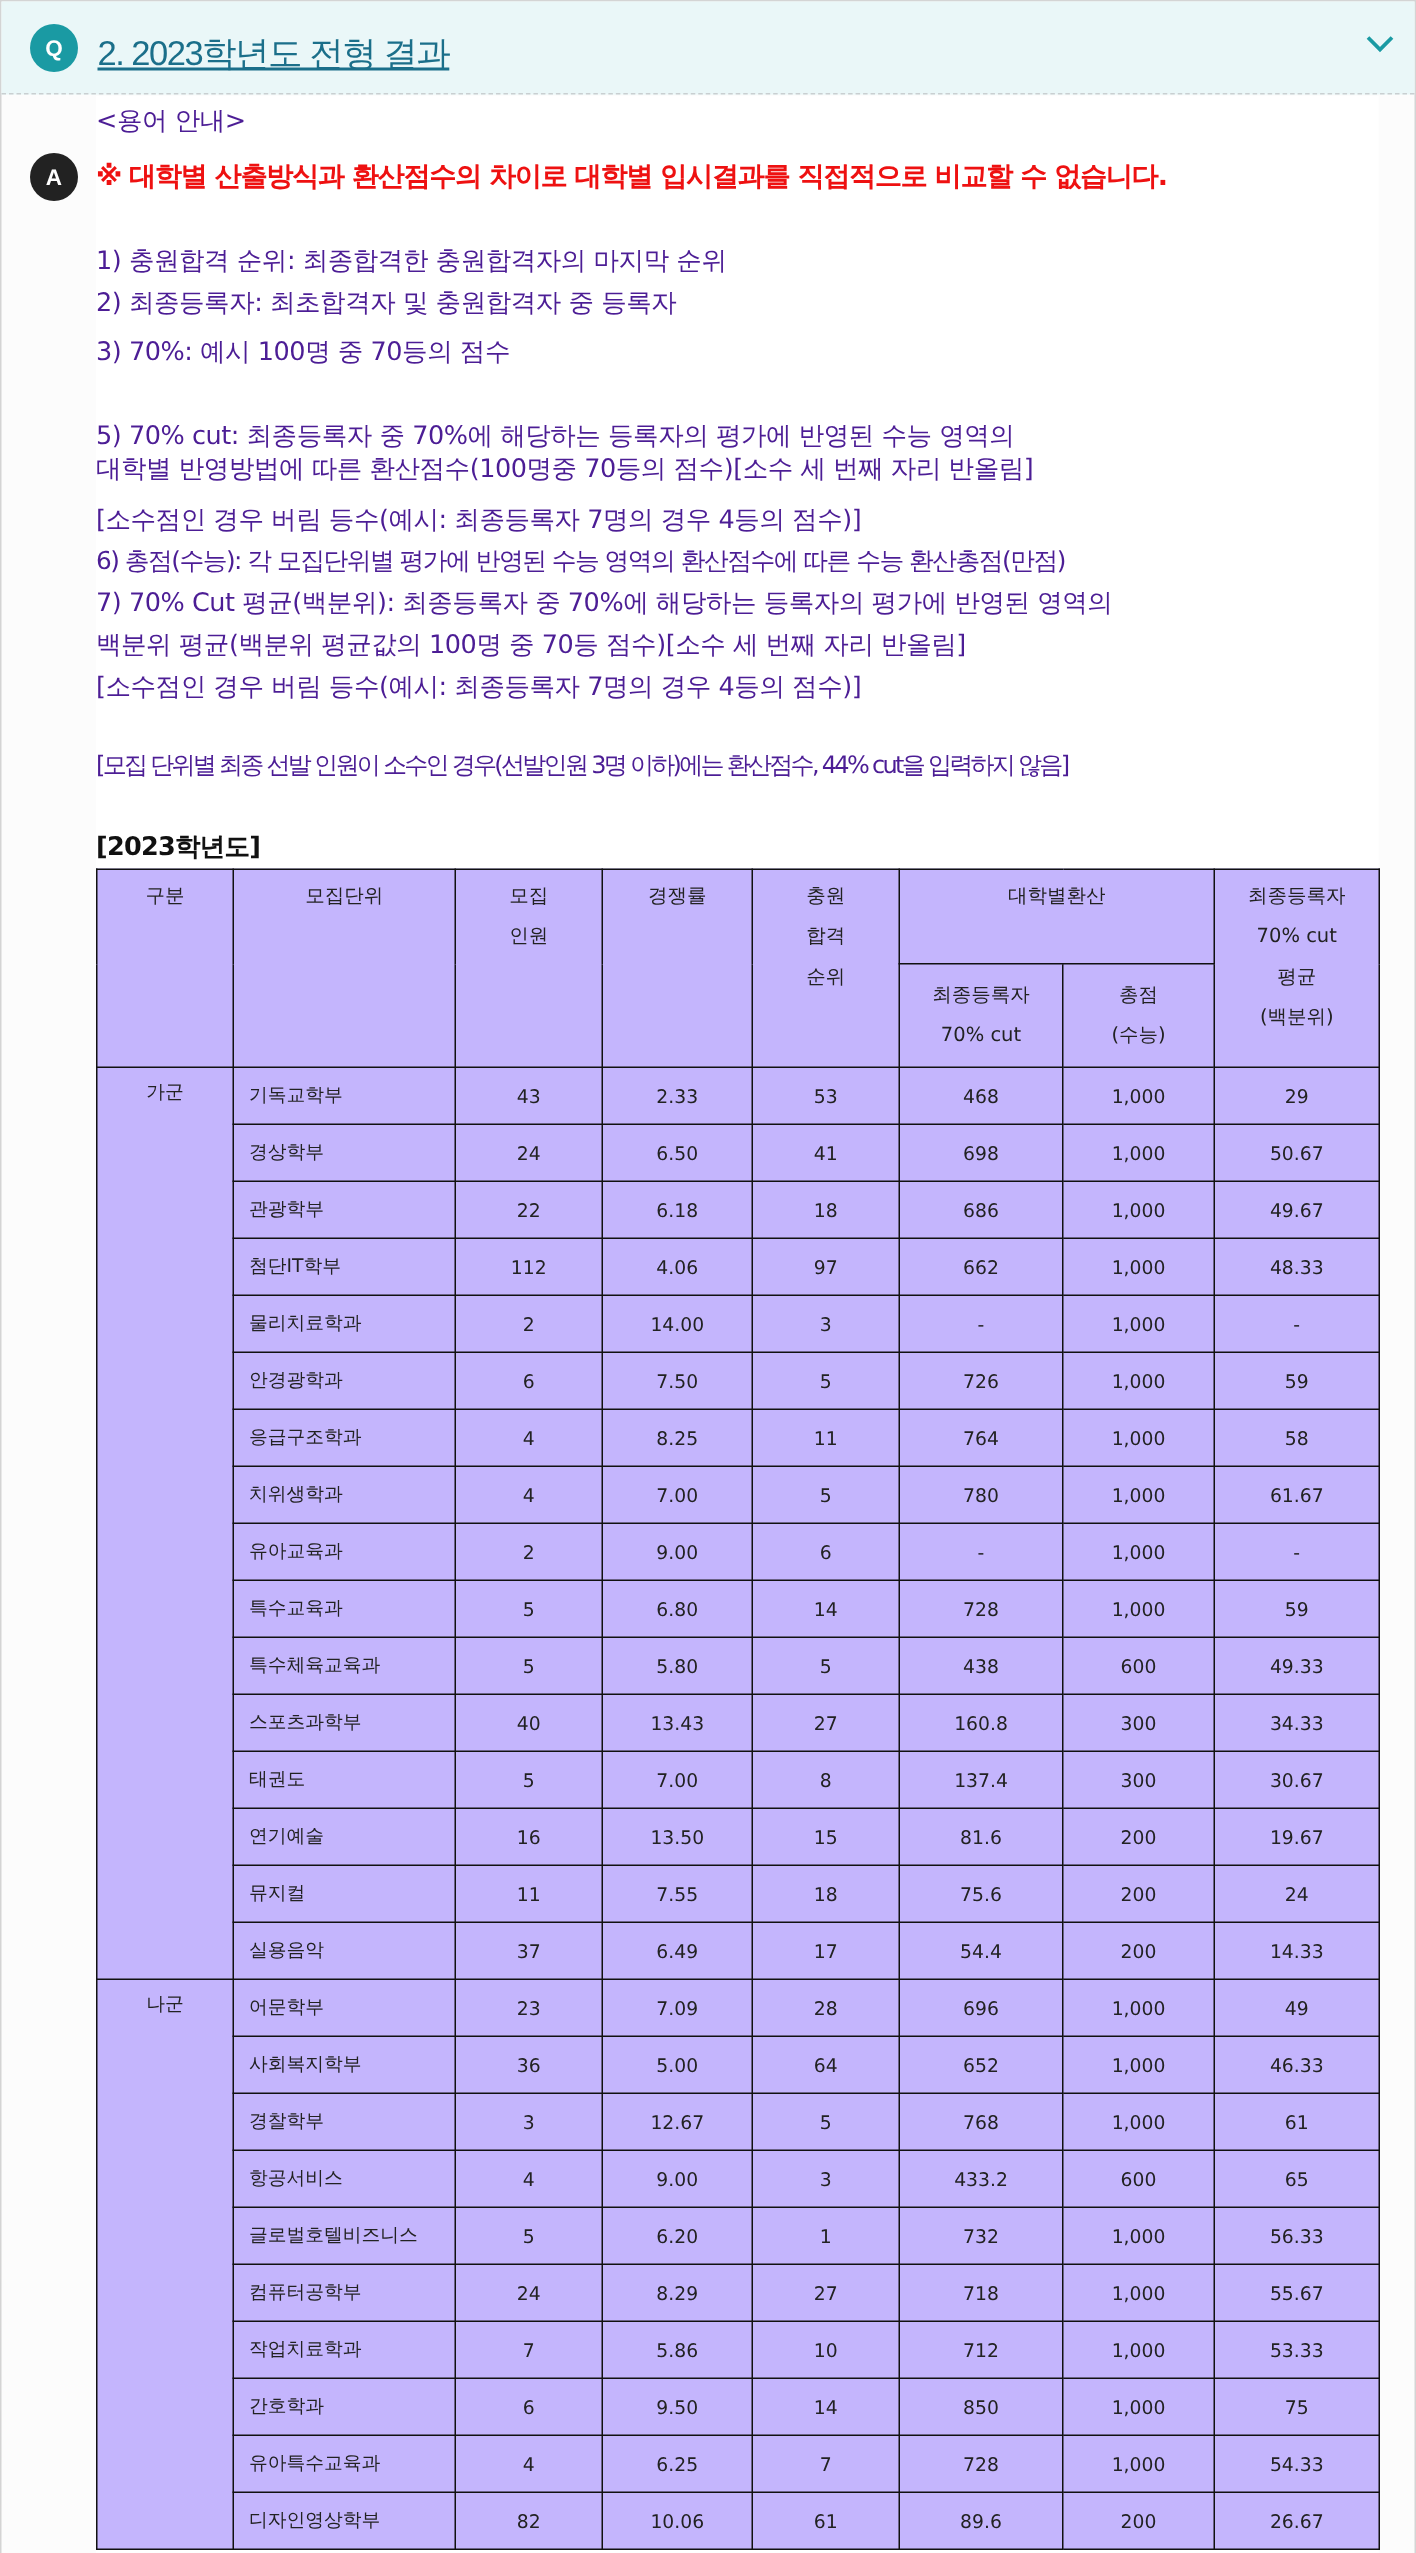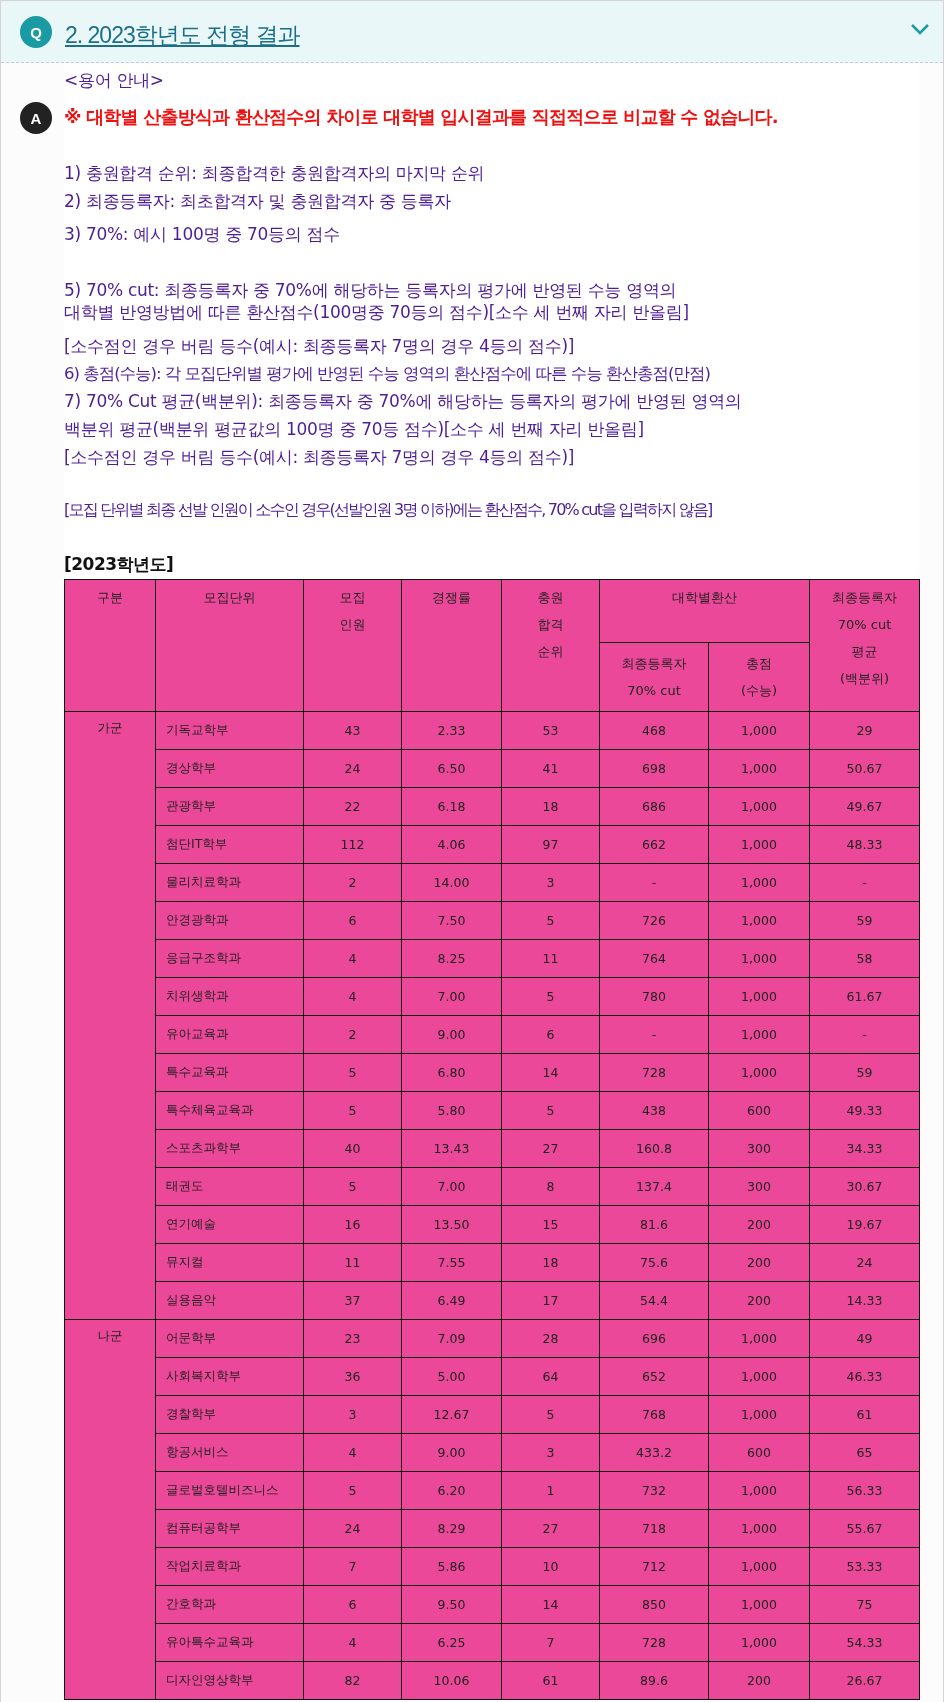--- a/index.html
+++ b/index.html
@@ -36,21 +36,21 @@
 
   .content { position:absolute; left:63px; top:63px; width:855px; background:#fff; }
   .line { position:absolute; left:63px; font-size:17px; color:#4c1d95; white-space:nowrap; letter-spacing:-0.3px; }
   .warn { position:absolute; left:63px; top:104px; font-size:18px; color:#ee1111; font-weight:bold; white-space:nowrap; letter-spacing:-0.8px; }
   .narrow { letter-spacing:-1.8px; font-size:16px; }
   .year-title { position:absolute; left:63px; top:552px; font-size:17px; font-weight:bold; color:#111; letter-spacing:-0.5px; }
 
   table.results {
     position:absolute; left:63px; top:578px;
     border-collapse:collapse; table-layout:fixed;
-    font-size:12.5px; color:#222; background:#ec4899;
+    font-size:12.5px; color:#222; background:#c4b5fd;
     font-family:"DejaVu Sans",sans-serif;
   }
   table.results td, table.results th {
     border:1px solid #111; padding:0; font-weight:normal;
     text-align:center; vertical-align:middle;
   }
   table.results th { vertical-align:top; line-height:27px; padding-top:4px; font-size:13px; }
   table.results th.sub { vertical-align:middle; padding-top:0; }
   table.results td.grp { vertical-align:top; padding-top:8px; }
   table.results td.name { text-align:left; padding-left:10px; }
@@ -80,21 +80,21 @@
   <div class="line" style="top:189px;">2) 최종등록자: 최초합격자 및 충원합격자 중 등록자</div>
   <div class="line" style="top:222px;">3) 70%: 예시 100명 중 70등의 점수</div>
   <div class="line" style="top:278px;">5) 70% cut: 최종등록자 중 70%에 해당하는 등록자의 평가에 반영된 수능 영역의</div>
   <div class="line" style="top:300px;">대학별 반영방법에 따른 환산점수(100명중 70등의 점수)[소수 세 번째 자리 반올림]</div>
   <div class="line" style="top:334px;">[소수점인 경우 버림 등수(예시: 최종등록자 7명의 경우 4등의 점수)]</div>
   <div class="line narrow" style="top:362px; font-size:16.5px; letter-spacing:-1px;">6) 총점(수능): 각 모집단위별 평가에 반영된 수능 영역의 환산점수에 따른 수능 환산총점(만점)</div>
   <div class="line" style="top:389px;">7) 70% Cut 평균(백분위): 최종등록자 중 70%에 해당하는 등록자의 평가에 반영된 영역의</div>
   <div class="line" style="top:417px;">백분위 평균(백분위 평균값의 100명 중 70등 점수)[소수 세 번째 자리 반올림]</div>
   <div class="line" style="top:445px;">[소수점인 경우 버림 등수(예시: 최종등록자 7명의 경우 4등의 점수)]</div>
 
-  <div class="line narrow" style="top:499px;">[모집 단위별 최종 선발 인원이 소수인 경우(선발인원 3명 이하)에는 환산점수, 70% cut을 입력하지 않음]</div>
+  <div class="line narrow" style="top:499px;">[모집 단위별 최종 선발 인원이 소수인 경우(선발인원 3명 이하)에는 환산점수, 44% cut을 입력하지 않음]</div>
 
   <div class="year-title">[2023학년도]</div>
 
   <table class="results" id="results">
     <colgroup>
       <col style="width:91px">
         <col style="width:148px">
         <col style="width:98px">
         <col style="width:100px">
       <col style="width:98px">

